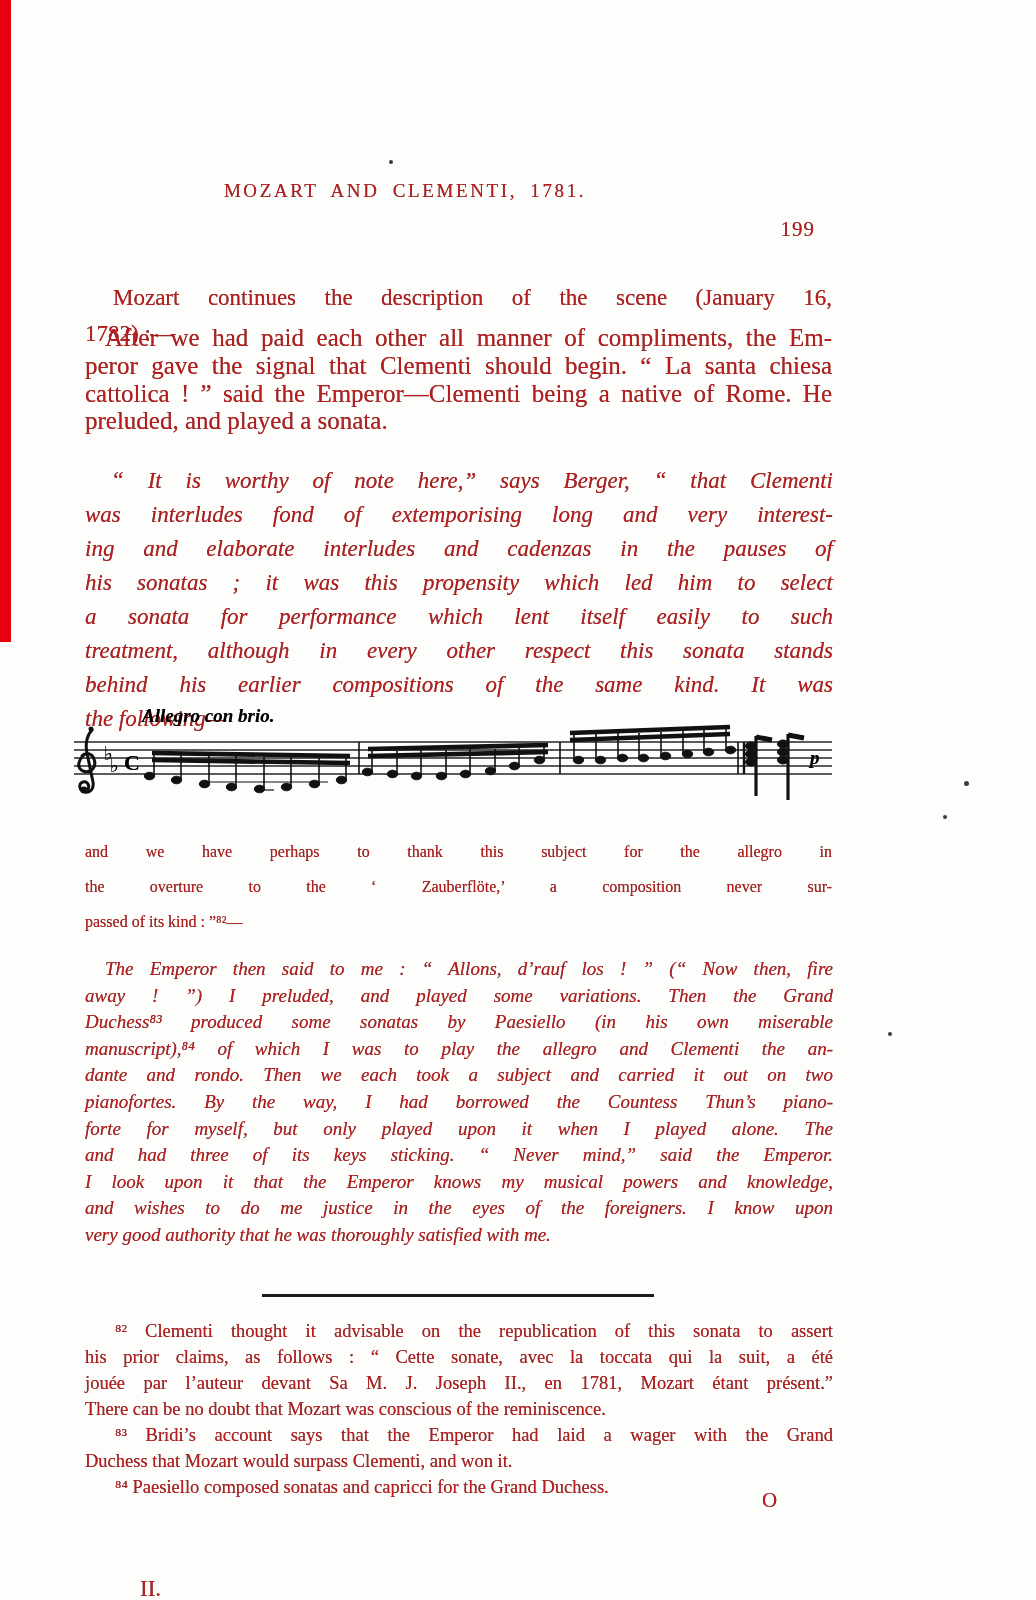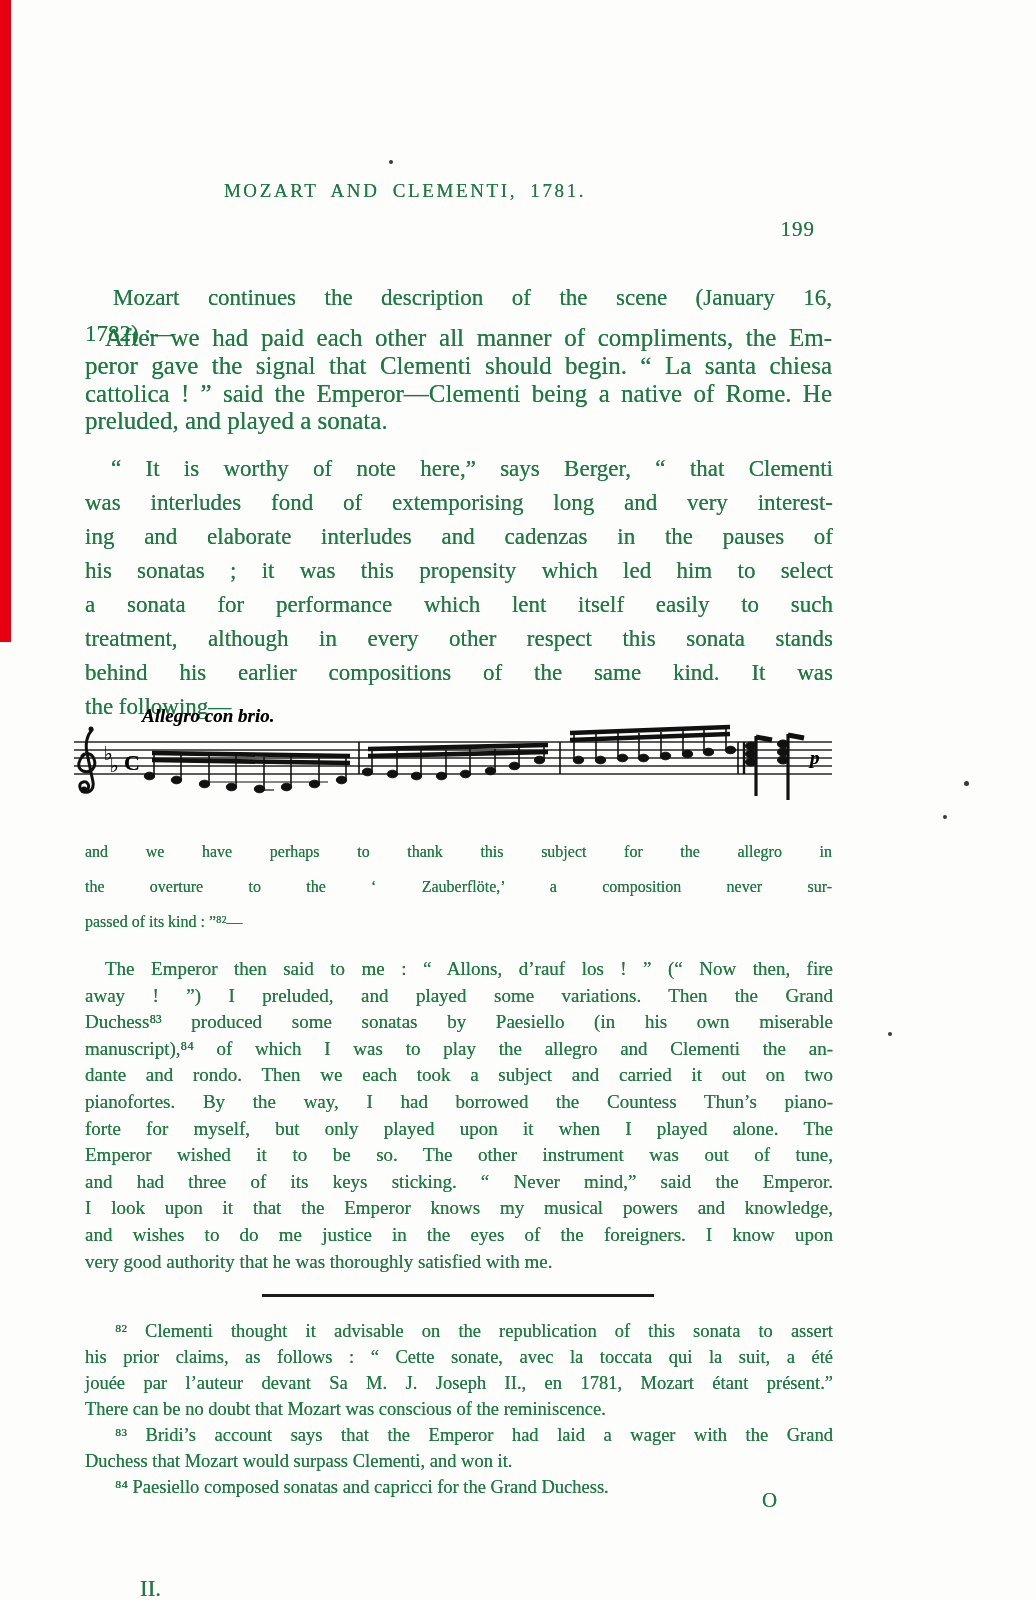--- a/index.html
+++ b/index.html
@@ -1,36 +1,36 @@
 <!DOCTYPE html>
 <html><head>
 <meta charset="utf-8">
 <style>
   html,body{margin:0;padding:0;background:#ffffff;}
   .page{
     position:relative; width:1036px; height:1600px;
-    background:#fdfdfc; color:#15803d; overflow:hidden;
+    background:#fdfdfc; color:#b91c1c; overflow:hidden;
     font-family:"Liberation Serif", serif;
     text-shadow:0 0 0.45px rgba(10,10,10,0.6);
   }
   .stripe{position:absolute; left:0; top:0; width:11px; height:642px; background:#e7000f;}
   .abs{position:absolute;}
   .line{display:block;}
   .j{text-align:justify; text-align-last:justify;}
   .l{text-align:left; text-align-last:left;}
   .running-title{
     top:180px; left:85px; width:640px; text-align:center;
     font-size:19px; letter-spacing:2.6px; word-spacing:6px;
   }
   .page-number{top:178px; left:735px; width:80px; text-align:right; font-size:21px; letter-spacing:1px;margin-top:39px;}
   .b-intro{top:232px; left:85px; width:747px; font-size:23px; line-height:36px;}
   .b-quote1{top:324px; left:85px; width:747px; font-size:25px; line-height:27.8px;}
-  .b-para2{top:452px; left:85px; width:748px; font-size:23px; line-height:34px;}
+  .b-para2{top:464px; left:85px; width:748px; font-size:23px; line-height:34px;font-style:italic;}
   .b-para3{top:834px; left:85px; width:747px; font-size:16px; line-height:35px;}
-  .b-quote2{top:956px; left:85px; width:748px; font-size:19px; line-height:26.6px;}
+  .b-quote2{top:956px; left:85px; width:748px; font-size:19px; line-height:26.6px;font-style:italic;}
   .b-fn{left:85px; width:748px; font-size:18.5px; line-height:26px;}
   .fn82{top:1318px;} .fn83{top:1422px;} .fn84{top:1474px;}
   .i-intro{padding-left:28px;margin-top:48px;} .i-q{padding-left:20px;} .i-p{padding-left:26px;} .i-fn{padding-left:30px;}
   .rule{top:1294px; left:262px; width:392px; height:2.5px; background:#1b1b1b;}
   .footer-vol{top:1576px; left:140px; font-size:23px;}
   .footer-sig{top:1488px; left:762px; font-size:21px;}
   .music-wrap{top:708px; left:62px; width:780px; height:100px;}
   .mcaption{font-style:italic; font-weight:bold; font-size:19px; font-family:"Liberation Serif",serif;}
   .mflat{font-size:19px; font-family:"DejaVu Sans",sans-serif;}
   .mtime{font-size:22px; font-weight:bold; font-family:"Liberation Serif",serif;}
@@ -187,21 +187,20 @@
   </div>
 
   <div class="abs b-quote2">
     <span class="line j i-q">The Emperor then said to me : “ Allons, d’rauf los ! ” (“ Now then, fire</span>
     <span class="line j">away ! ”)  I preluded, and played some variations.  Then the Grand</span>
     <span class="line j">Duchess⁸³ produced some sonatas by Paesiello (in his own miserable</span>
     <span class="line j">manuscript),⁸⁴ of which I was to play the allegro and Clementi the an-</span>
     <span class="line j">dante and rondo.  Then we each took a subject and carried it out on two</span>
     <span class="line j">pianofortes.  By the way, I had borrowed the Countess Thun’s piano-</span>
     <span class="line j">forte for myself, but only played upon it when I played alone.  The</span>
-    <span class="line j">Emperor wished it to be so.  The other instrument was out of tune,</span>
     <span class="line j">and had three of its keys sticking.  “ Never mind,” said the Emperor.</span>
     <span class="line j">I look upon it that the Emperor knows my musical powers and knowledge,</span>
     <span class="line j">and wishes to do me justice in the eyes of the foreigners.  I know upon</span>
     <span class="line l">very good authority that he was thoroughly satisfied with me.</span>
   </div>
 
   <div class="abs rule"></div>
 
   <div class="abs b-fn fn82">
     <span class="line j i-fn">⁸² Clementi thought it advisable on the republication of this sonata to assert</span>

